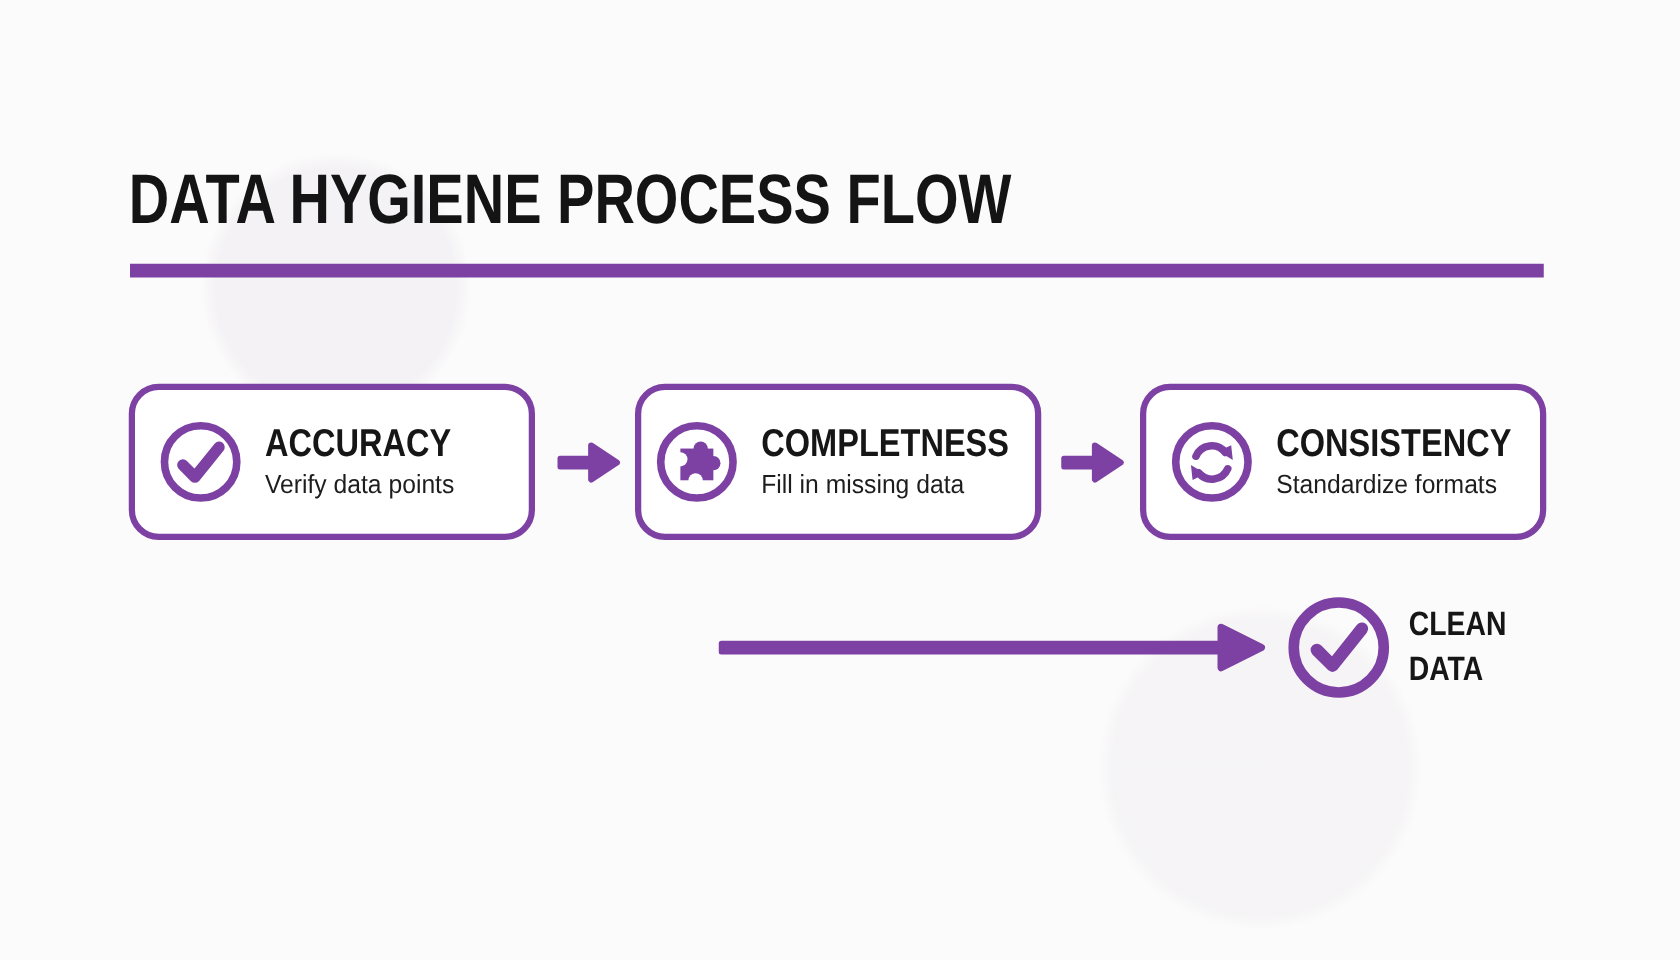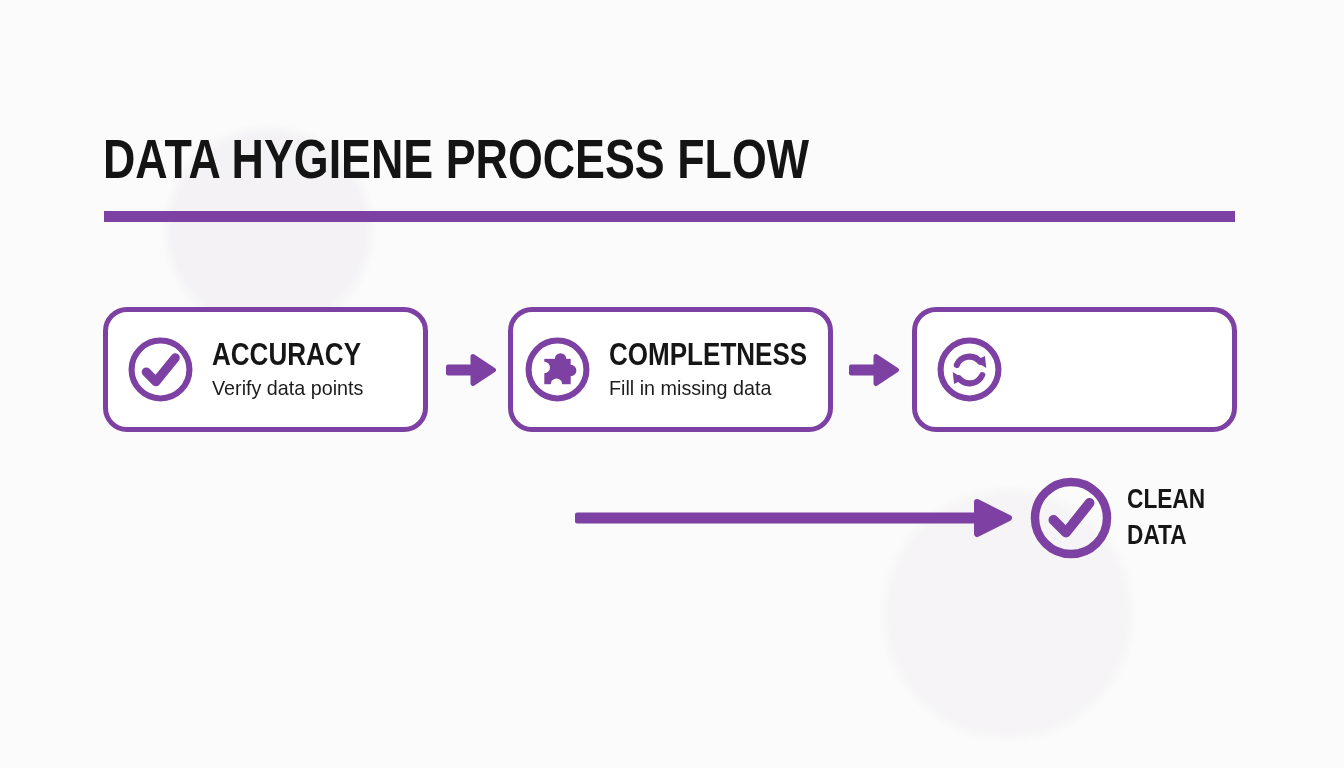--- a/index.html
+++ b/index.html
@@ -162,20 +162,24 @@
         <g id="sync-half-1">
           <path d="M20.5 28.5 A 13.5 13.5 0 0 1 43.5 25.5" fill="none" stroke="#7d40a3" stroke-width="6" stroke-linecap="round"></path>
           <polygon points="49.5,31.5 48.2,19.8 38.2,24.6" fill="#7d40a3"></polygon>
         </g>
         <g transform="rotate(180 33 33.5)">
           <path d="M20.5 28.5 A 13.5 13.5 0 0 1 43.5 25.5" fill="none" stroke="#7d40a3" stroke-width="6" stroke-linecap="round"></path>
           <polygon points="49.5,31.5 48.2,19.8 38.2,24.6" fill="#7d40a3"></polygon>
         </g>
       </svg>
     </span>
+    <span class="step-text">
+      <span class="step-label">CONSISTENCY</span>
+      <span class="step-desc">Standardize formats</span>
+    </span>
   </div>
 
   <span class="final-arrow">
     <svg viewBox="0 0 442 44" width="442" height="44">
       <rect x="2" y="16.5" width="403" height="11" rx="2" fill="#7d40a3"></rect>
       <polygon points="404,6 436,22 404,38" fill="#7d40a3" stroke="#7d40a3" stroke-width="6" stroke-linejoin="round"></polygon>
     </svg>
   </span>
 
   <span class="result-icon">

